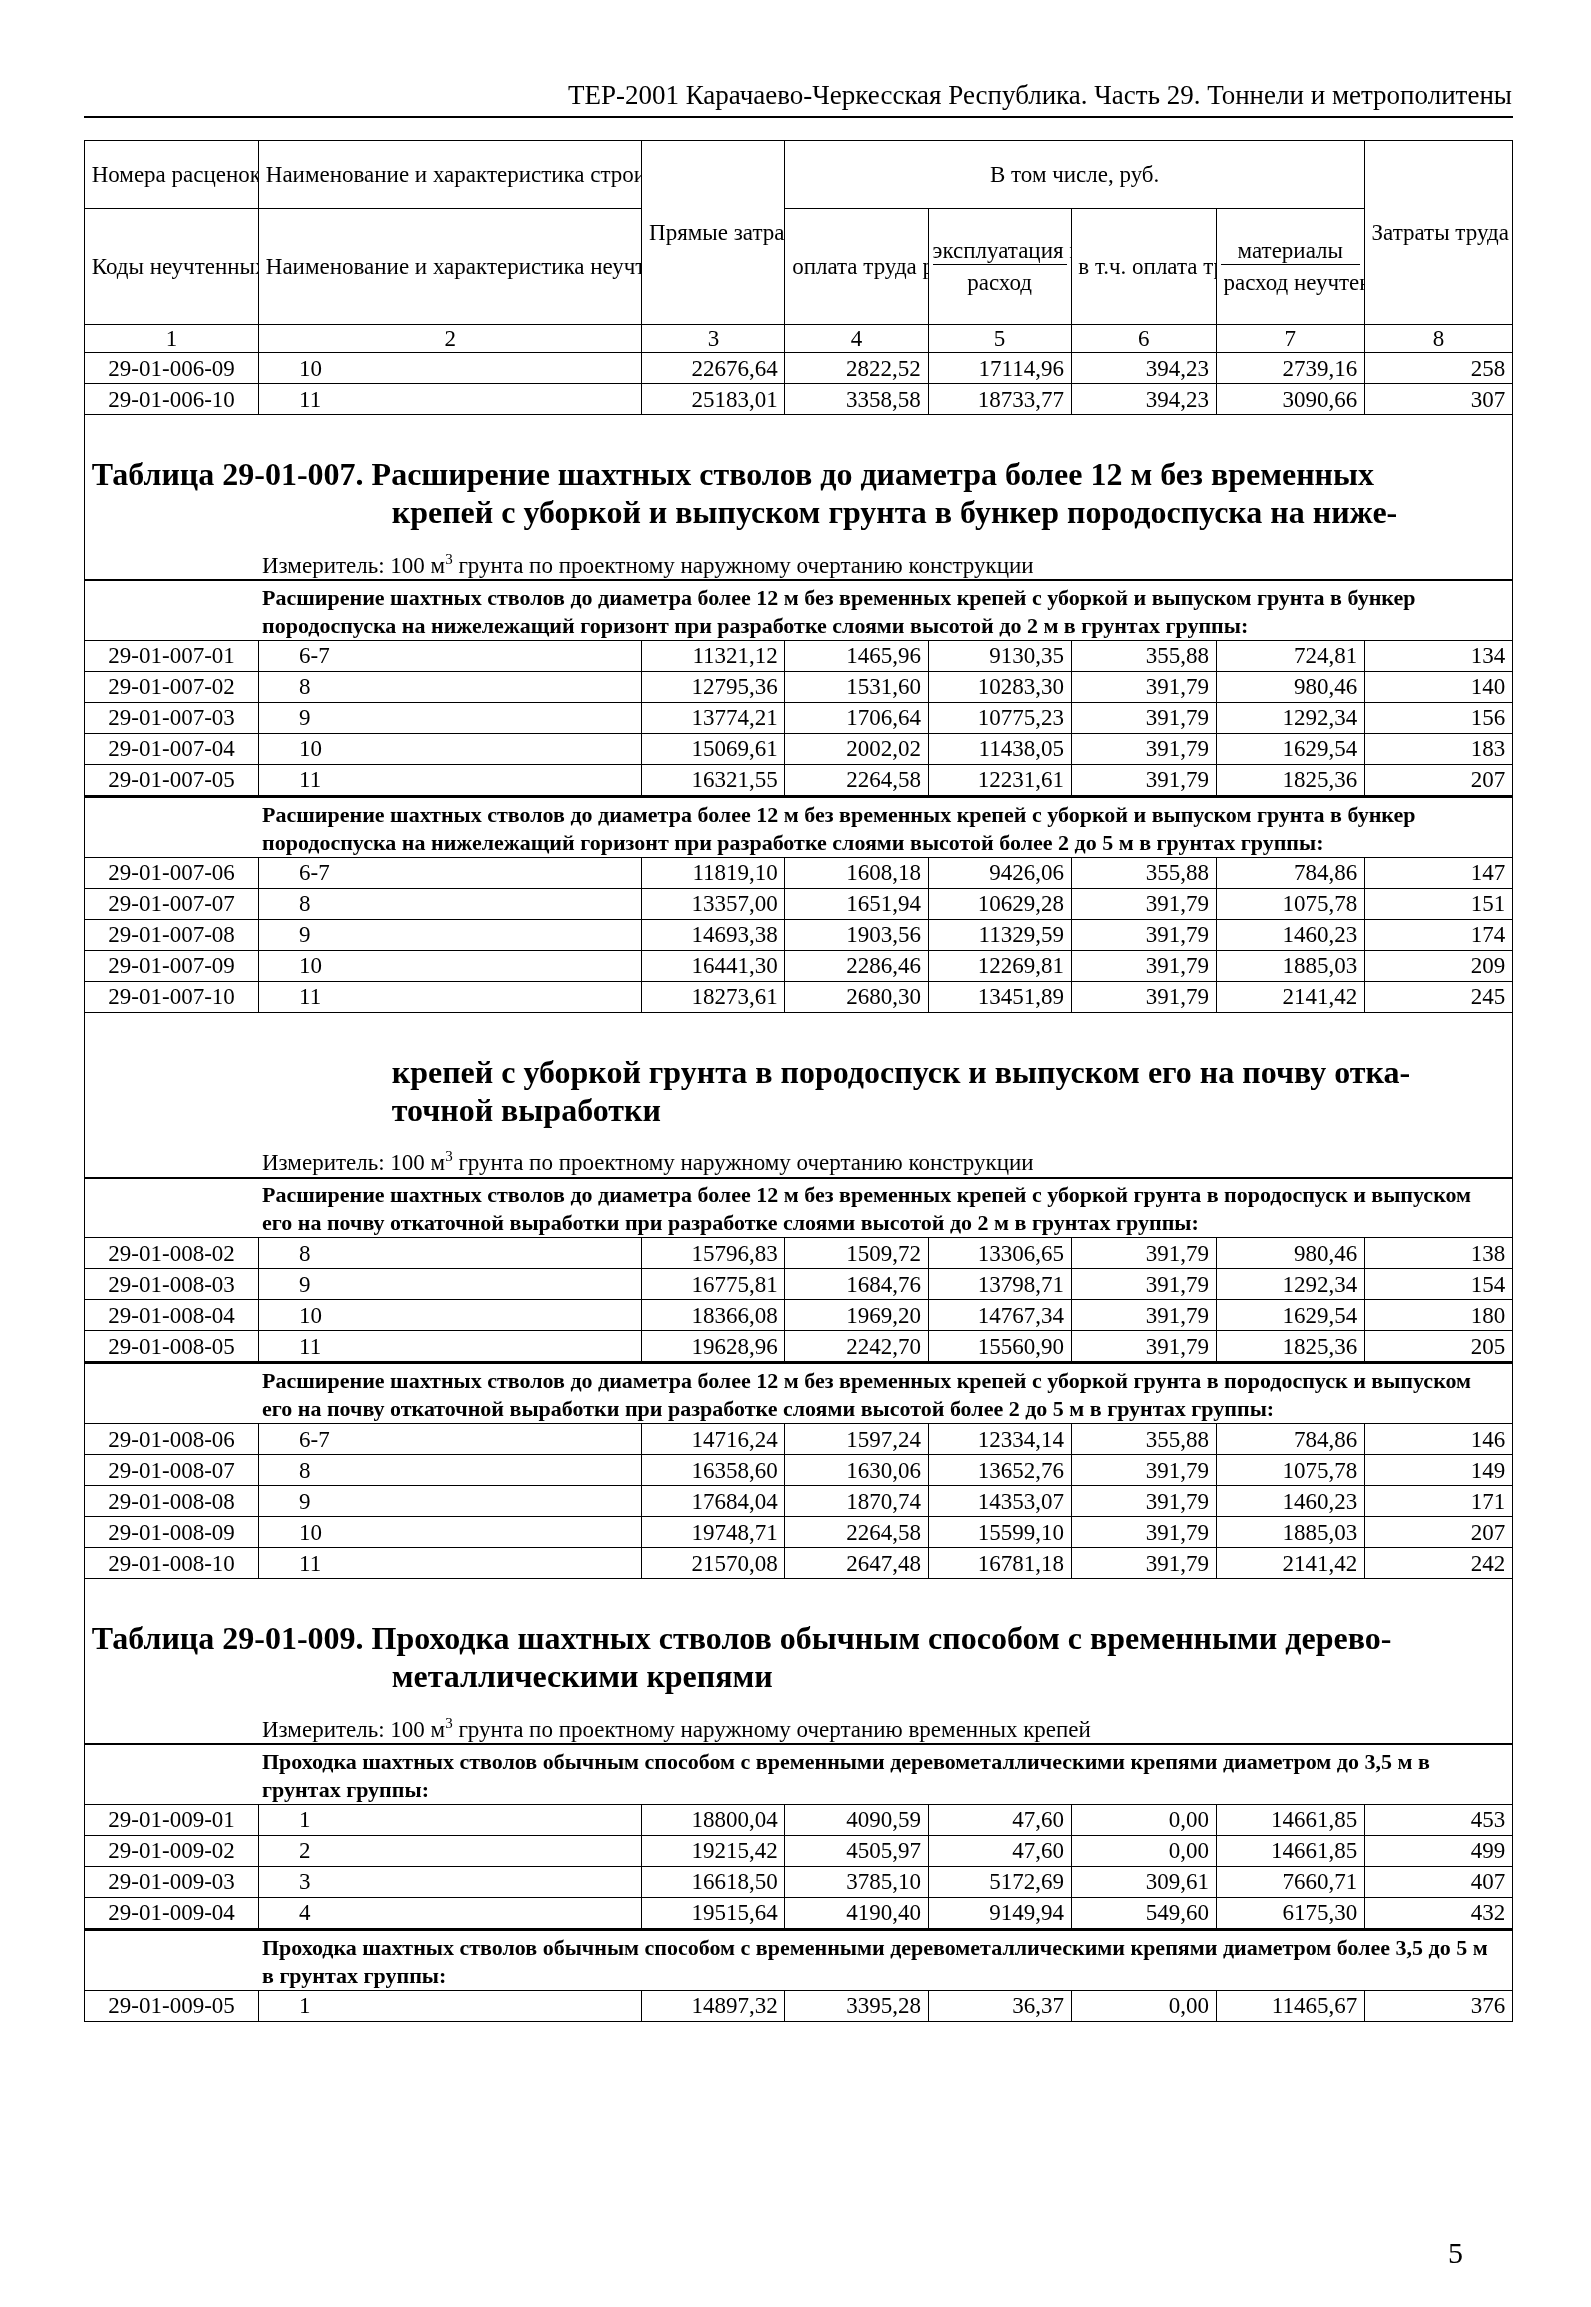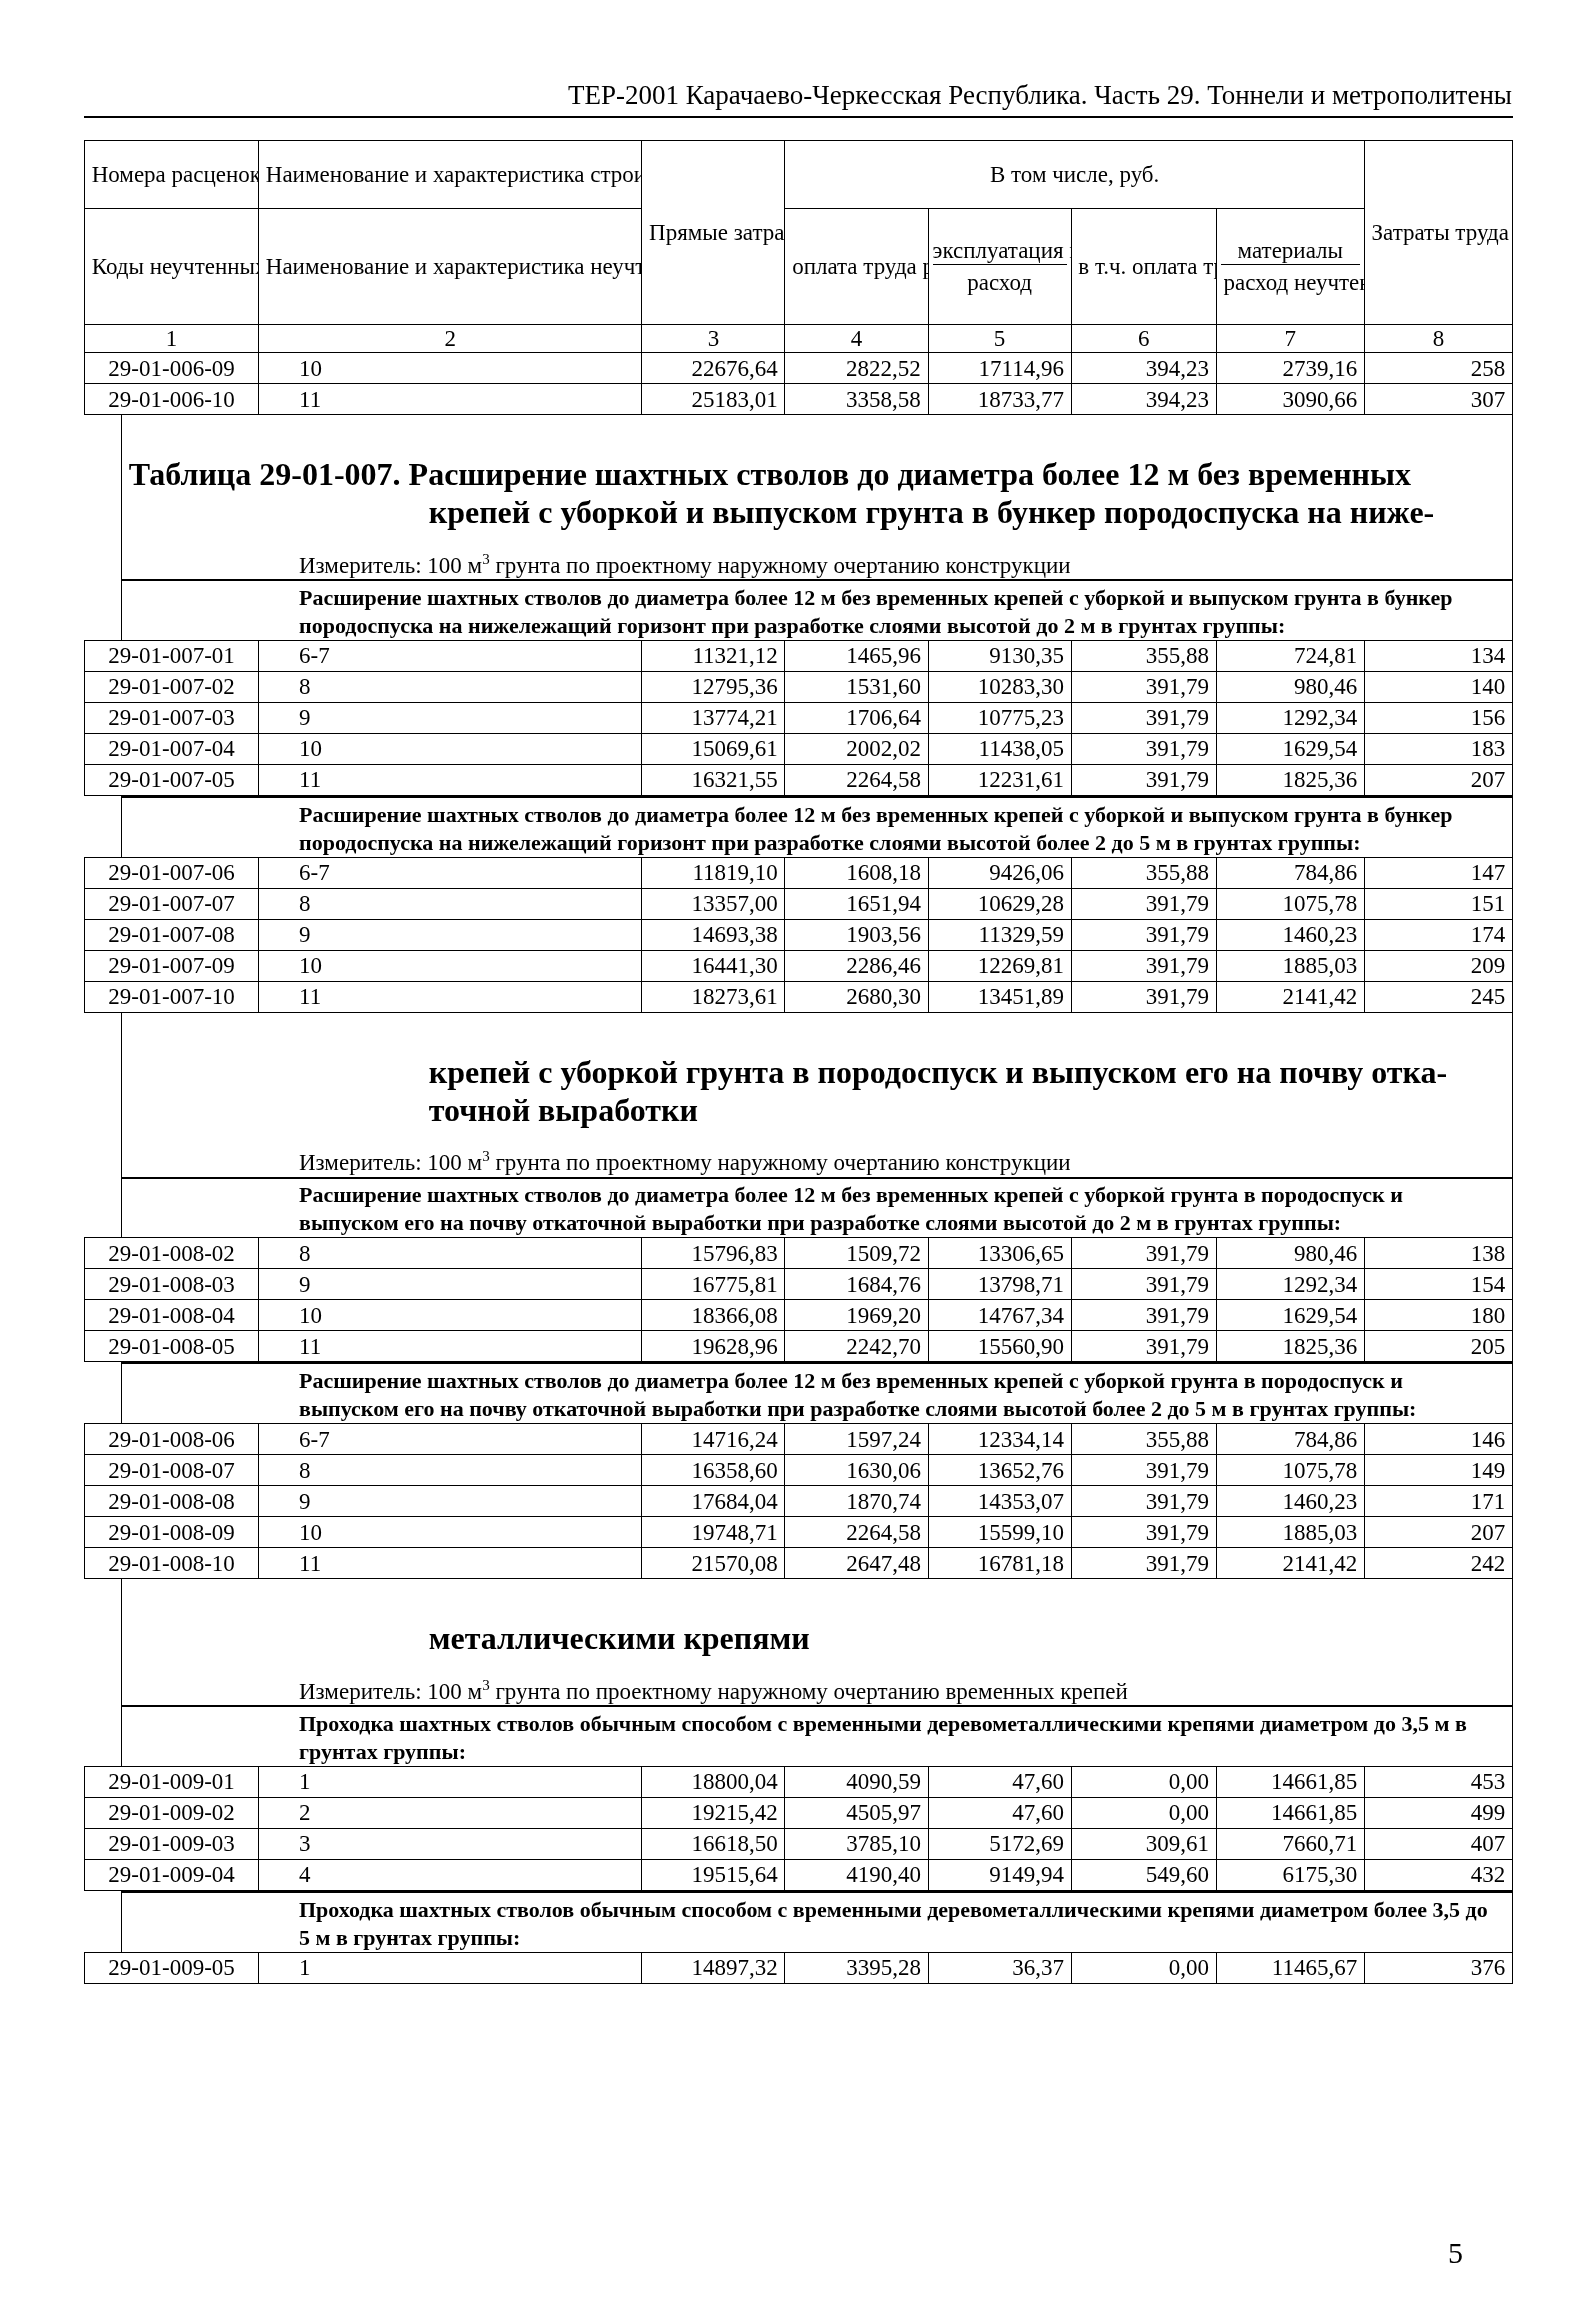--- a/index.html
+++ b/index.html
@@ -7,21 +7,21 @@
   .page-header { position:absolute; left:458px; top:79px; width:1054px; text-align:right; font-size:27px; line-height:32px; }
   .header-rule { position:absolute; left:84px; top:116px; width:1429px; height:0; border-top:2.7px solid #000; }
   .doc { position:absolute; left:84px; top:140px; width:1429px; }
   table.grid { border-collapse:collapse; width:1429px; table-layout:fixed; }
   table.grid td { border:1.3px solid #000; padding:0 6.7px; font-size:23px; line-height:27px; vertical-align:middle; white-space:nowrap; overflow:hidden; }
   table.grid td.num { text-align:right; }
   table.grid td.code { text-align:center; }
   .hdr td { font-size:16px; line-height:20px; text-align:center; white-space:normal; padding:1.3px 2.7px; }
   .colnum td { font-size:17.5px; line-height:20px; text-align:center; }
   .thick-top td { border-top:2.7px solid #000; }
-  .section { border-left:1.3px solid #000; border-right:1.3px solid #000; position:relative;margin-left:37px; }
+  .section { border-left:1.3px solid #000; border-right:1.3px solid #000; position:relative; }
   .title-block { padding:40px 0 0 6.7px; }
   .title-line1 { font-size:32px; font-weight:bold; line-height:38px; white-space:nowrap; }
   .title-cont { font-size:32px; font-weight:bold; line-height:38px; padding-left:300px; }
   .measure { padding:13.5px 0 0 177px; font-size:23px; line-height:28px; }
   .measure sup { font-size:15px; }
   .measure-rule { border-top:2.7px solid #000; }
   .group-caption { padding:2.7px 13.5px 0 177px; font-size:22px; font-weight:bold; line-height:28px; }
   .page-number { position:absolute; left:1448px; top:2236px; font-size:30px; }
   .row td { height:30px; }
 </style>
@@ -362,20 +362,21 @@
             <td class="num">2647,48</td>
             <td class="num">16781,18</td>
             <td class="num">391,79</td>
             <td class="num">2141,42</td>
             <td class="num">242</td>
           </tr>
         </tbody>
       </table>
       <div class="section">
     <div class="title-block">
+      <div class="title-line1">Таблица 29-01-009. Проходка шахтных стволов обычным способом с временными дерево-</div>
           <div class="title-cont">металлическими крепями</div>
         </div>
     <div class="measure"><span>Измеритель: 100 м</span><sup>3</sup><span> грунта по проектному наружному очертанию временных крепей</span></div>
   </div>
       <div class="section measure-rule">
       <div class="group-caption">Проходка шахтных стволов обычным способом с временными деревометаллическими крепями диаметром до 3,5 м в грунтах группы:</div>
     </div>
     <table class="grid">
         <colgroup>
           <col style="width:174px">

